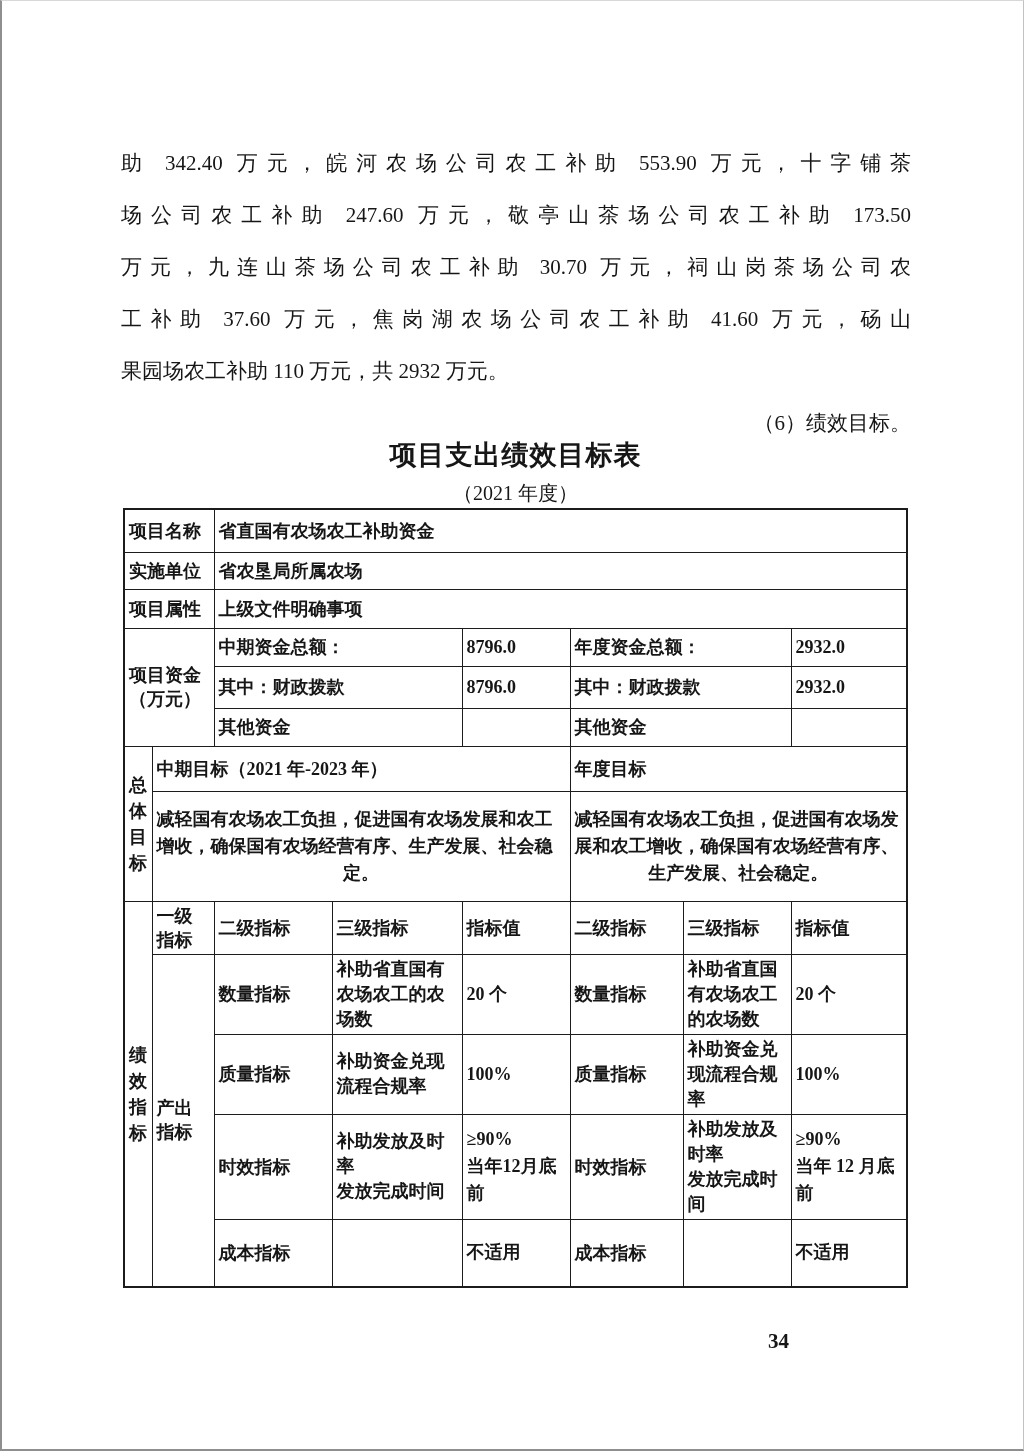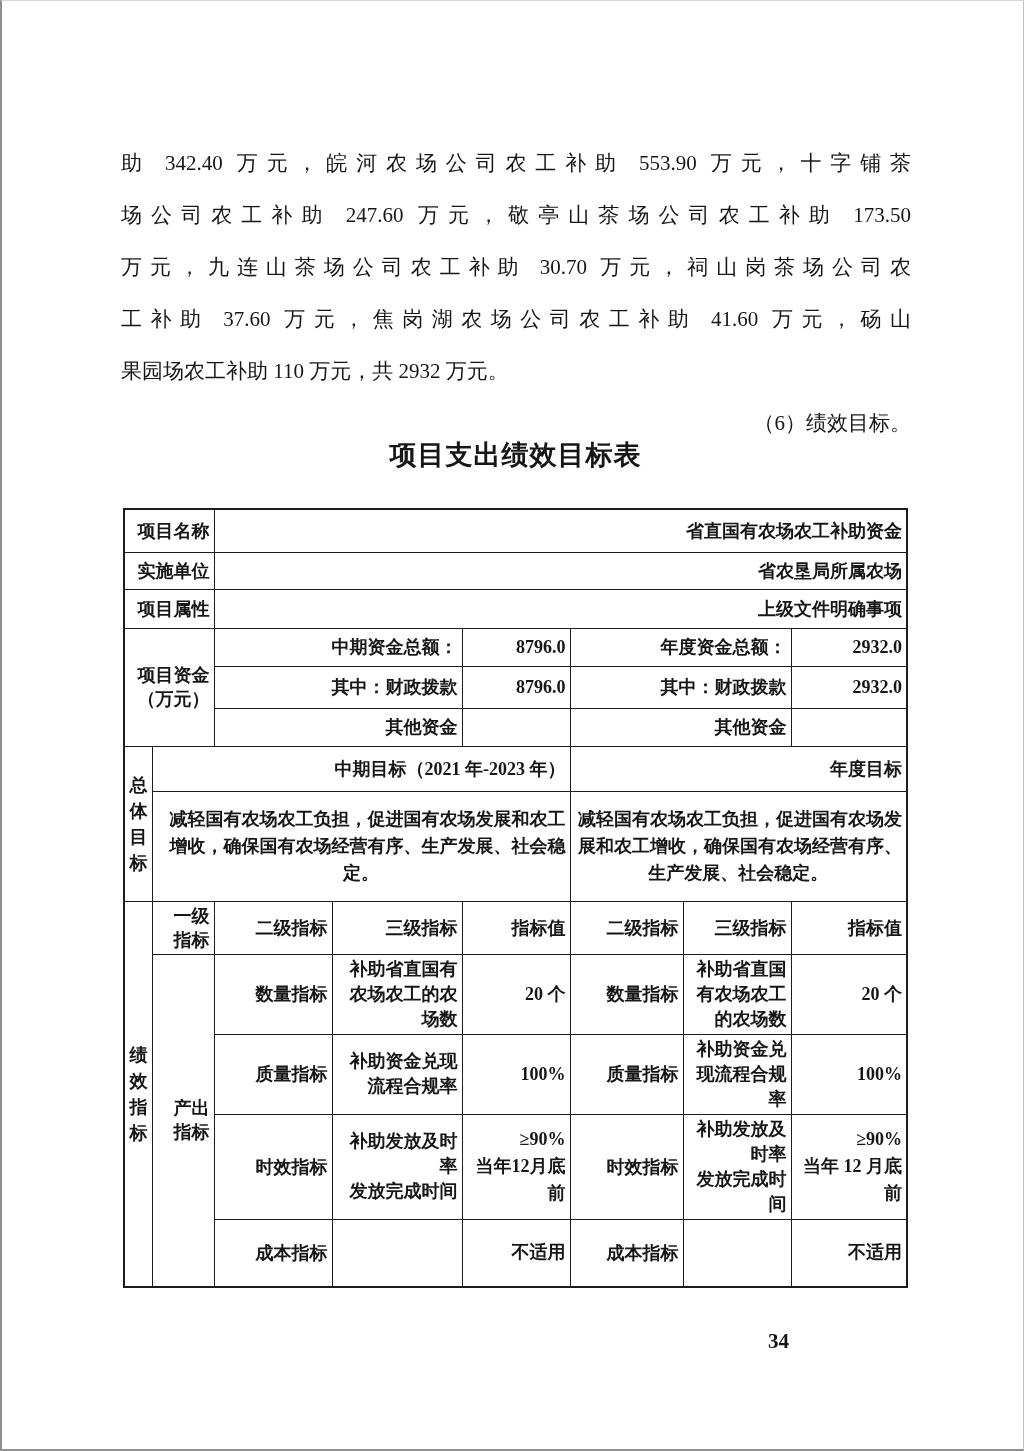--- a/index.html
+++ b/index.html
@@ -23,21 +23,21 @@
 
   table.main {
     position:absolute; left:121px; top:507px;
     border-collapse:collapse; table-layout:fixed; width:785px;
     border:2.5px solid #1c1c1c;
   }
   table.main td {
     border:1.7px solid #1c1c1c;
     padding:2px 4px;
     font-size:18px; font-weight:600;
-    text-align:right; vertical-align:middle;
+    text-align:left; vertical-align:middle;
     overflow:hidden; word-break:break-word;
   }
   td.lbl { font-size:19px; }
   td.val-left  { text-align:left;  padding-left:8px; }
   td.val-right { text-align:right; padding-right:8px; }
   td.pre { white-space:pre-line;font-family:Liberation Mono, monospace; }
   td.vert { padding:0 2px; font-size:19px; line-height:26px; }
   td.goal { font-size:19px; line-height:27px; text-align:justify; text-align-last:center; padding:4px 6px;margin-top:48px; }
   td.l3 { text-align:left; line-height:25px; white-space:pre-line; padding:2px 4px; }
   td.val { white-space:pre-line; line-height:27px; }
@@ -51,20 +51,21 @@
   <div class="para">
     <div class="pline jfull">助 342.40 万元，皖河农场公司农工补助 553.90 万元，十字铺茶</div>
     <div class="pline jfull">场公司农工补助 247.60 万元，敬亭山茶场公司农工补助 173.50</div>
     <div class="pline jfull">万元，九连山茶场公司农工补助 30.70 万元，祠山岗茶场公司农</div>
     <div class="pline jfull">工补助 37.60 万元，焦岗湖农场公司农工补助 41.60 万元，砀山</div>
     <div class="pline">果园场农工补助 110 万元，共 2932 万元。</div>
     <div class="pline indent">（6）绩效目标。</div>
   </div>
 
   <div class="tbl-title">项目支出绩效目标表</div>
+  <div class="tbl-sub">（2021 年度）</div>
 
   <table class="main">
     <colgroup>
       <col style="width:28px">
         <col style="width:62px">
         <col style="width:118px">
         <col style="width:130px">
       <col style="width:108px">
         <col style="width:113px">
         <col style="width:108px">

